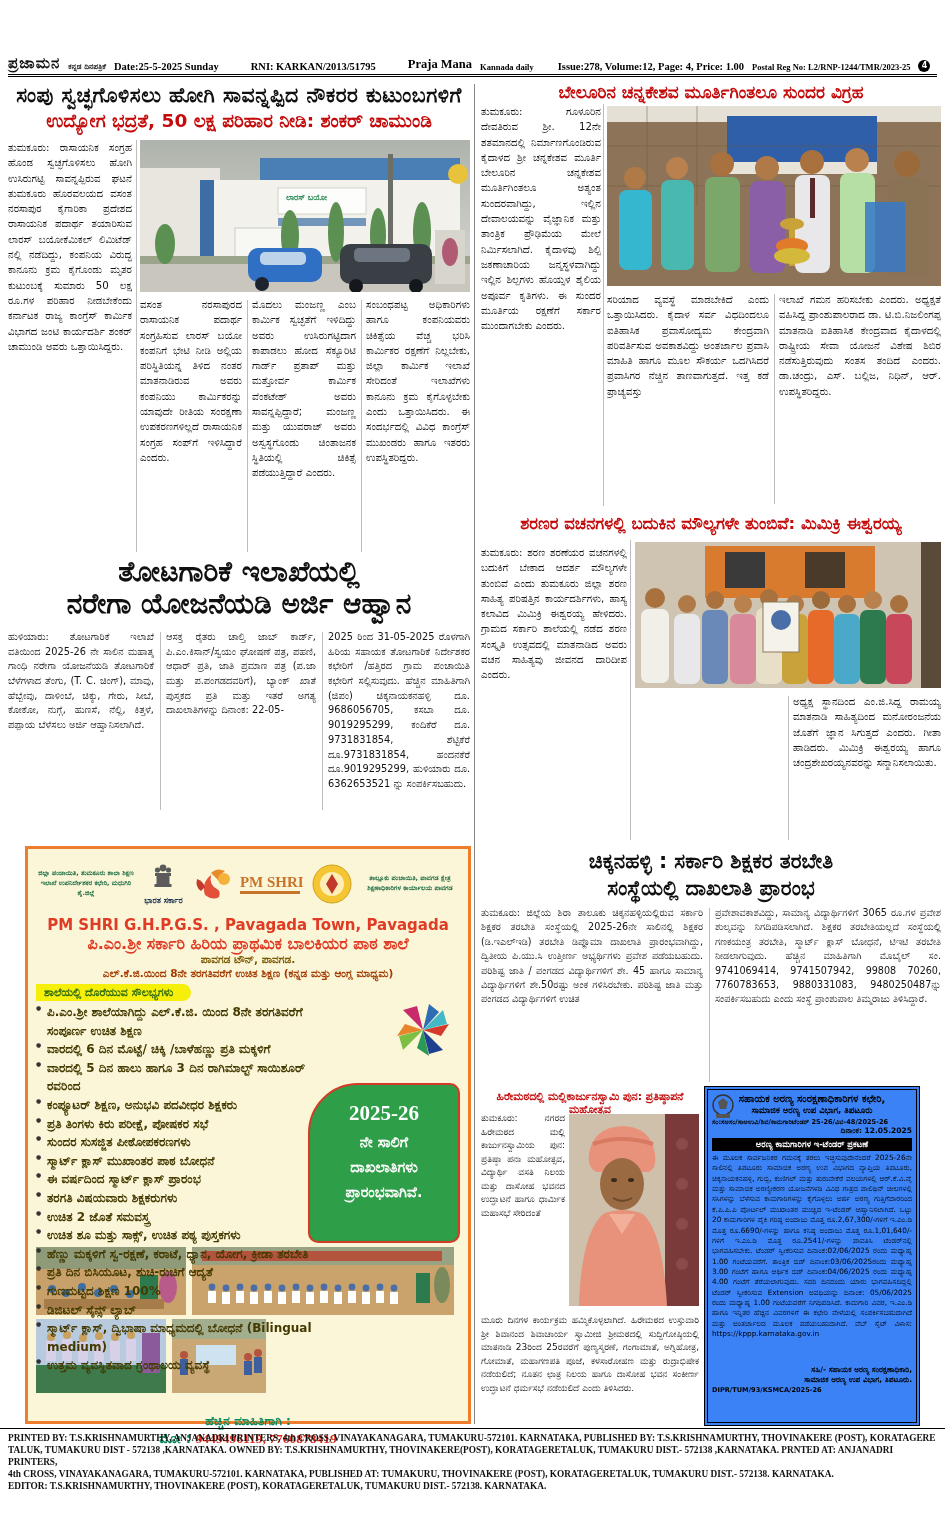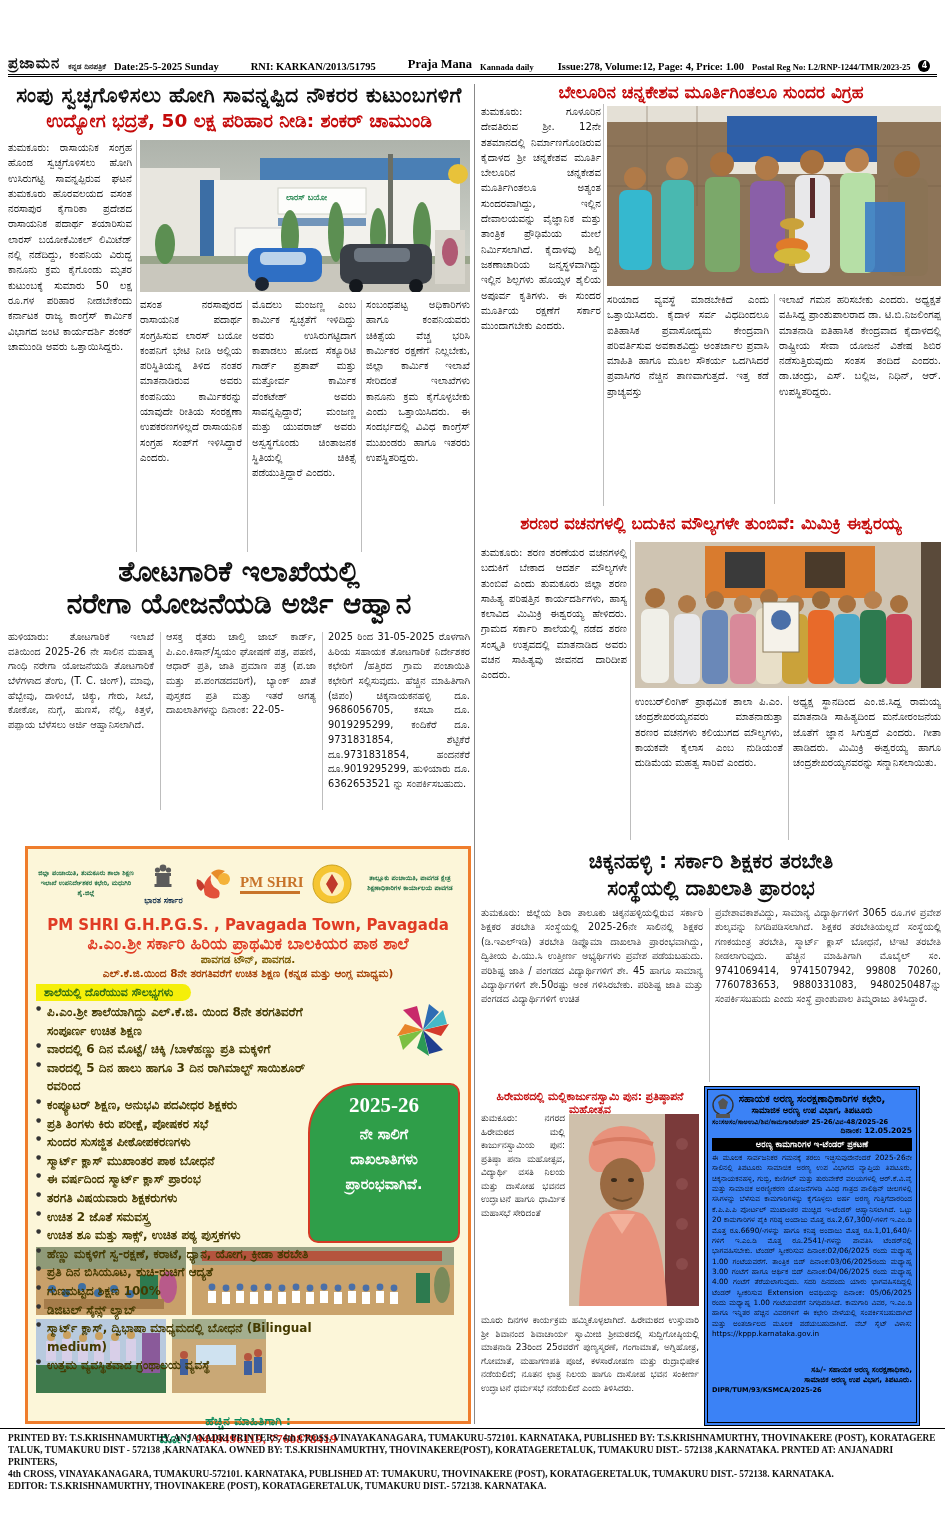--- a/index.html
+++ b/index.html
@@ -26,21 +26,21 @@
   .ad-gov { font-size:8px; font-weight:bold; color:#16324f; text-align:center; }
   .ad-en { font-size:15px; font-weight:bold; color:#e03b24; text-align:center; margin-top:1px; }
   .ad-kn { font-size:16px; font-weight:bold; color:#e03b24; text-align:center; }
   .ad-loc { font-size:10.5px; font-weight:bold; color:#7a5a00; text-align:center; }
   .ad-free { font-size:10.5px; font-weight:bold; color:#a33b00; text-align:center; margin:1px 0; }
   .ad-fac-title { display:inline-block; background:#f5ef0a; color:#2e6b12; font-size:11px; font-weight:bold; padding:2px 18px 2px 8px; border-radius:0 14px 14px 0; margin:1px 0 2px 0; }
   .ad-main { position:relative; height:240px; }
   .ad-list { list-style:none; width:292px; font-size:12px; font-weight:bold; color:#443a00; line-height:1.55; }
   .ad-list li { padding-left:11px; position:relative; }
   .ad-list li::before { content:"●"; position:absolute; left:0; top:0; font-size:6px; color:#333; }
-  .ad-green { position:absolute; right:0; top:80px; width:152px; height:160px; background:#2f9e49; border:2px solid #d43a25; border-radius:50px 10px 10px 10px; color:#fff; text-align:center; font-weight:bold; padding-top:8px; }
+  .ad-green { position:absolute; right:0; top:80px; width:152px; height:160px; background:#2f9e49; border:2px solid #d43a25; border-radius:50px 10px 10px 10px; color:#fff; text-align:center; font-weight:bold; padding-top:16px; }
   .ad-green .big { font-size:21px; font-family:"Liberation Serif",serif; }
   .ad-green .line { font-size:14.5px; margin-top:8px; }
   .ad-photorow { display:flex; gap:6px; margin-top:4px; }
   .ad-invite { font-size:12px; font-weight:bold; color:#0aa050; line-height:1.55; padding:6px 0 0 10px; }
   .ad-more { text-align:center; font-size:12px; font-weight:bold; color:#0a8a5a; margin-top:21px; }
   .ad-phone { text-align:center; font-size:13.5px; font-weight:bold; margin-top:2px; }
   .ad-phone .lbl { color:#0a8a5a; }
   .ad-phone .num { color:#d62b1f; font-family:"Liberation Serif",serif; }
   
   #notice { left:704px; top:1086px; width:216px; height:340px; border:1px solid #000; padding:2px; background:#3b82f6; }
@@ -395,21 +395,20 @@
         <circle cx="212" cy="62" r="9" fill="#a8713e"></circle>
           <rect x="199" y="72" width="26" height="70" rx="7" fill="#4aa8c8"></rect>
         <circle cx="238" cy="58" r="9" fill="#b8814e"></circle>
           <rect x="225" y="68" width="26" height="74" rx="7" fill="#2d7a4f"></rect>
         <circle cx="264" cy="62" r="9" fill="#a8713e"></circle>
           <rect x="251" y="72" width="26" height="70" rx="7" fill="#c8475a"></rect>
       </g>
       <rect x="128" y="60" width="36" height="50" fill="#f5f2ea" stroke="#8a7a5a"></rect>
       <circle cx="146" cy="78" r="10" fill="#4a6fa8"></circle>
     </svg>
-    <div class="abs just" style="left:154px; top:154px; width:148px; height:146px; font-size:10.2px">ಉಂಬರ್‌ಲಿಂಗಿಕ್ ಪ್ರಾಥಮಿಕ ಶಾಲಾ ಪಿ.ಎಂ. ಚಂದ್ರಶೇಖರಯ್ಯನವರು ಮಾತನಾಡುತ್ತಾ ಶರಣರ ವಚನಗಳು ಕಲಿಯುಗದ ಮೌಲ್ಯಗಳು, ಕಾಯಕವೇ ಕೈಲಾಸ ಎಂಬ ನುಡಿಯಂತೆ ದುಡಿಮೆಯ ಮಹತ್ವ ಸಾರಿವೆ ಎಂದರು.</div>
     <div class="abs just" style="left:312px; top:154px; width:148px; height:146px; font-size:10.2px">ಅಧ್ಯಕ್ಷ ಸ್ಥಾನದಿಂದ ಎಂ.ಜಿ.ಸಿದ್ದ ರಾಮಯ್ಯ ಮಾತನಾಡಿ ಸಾಹಿತ್ಯದಿಂದ ಮನೋರಂಜನೆಯ ಜೊತೆಗೆ ಜ್ಞಾನ ಸಿಗುತ್ತದೆ ಎಂದರು. ಗೀತಾ ಹಾಡಿದರು. ಮಿಮಿಕ್ರಿ ಈಶ್ವರಯ್ಯ ಹಾಗೂ ಚಂದ್ರಶೇಖರಯ್ಯನವರನ್ನು ಸನ್ಮಾನಿಸಲಾಯಿತು.</div>
     <div class="vrule" style="left:149px; top:0; height:300px"></div>
     <div class="vrule" style="left:307px; top:156px; height:144px"></div>
   </div>
 
   <div class="abs hl-black" style="left:481px; top:848px; width:460px; font-size:20.5px; line-height:1.3">
     <div>ಚಿಕ್ಕನಹಳ್ಳಿ : ಸರ್ಕಾರಿ ಶಿಕ್ಷಕರ ತರಬೇತಿ</div>
     <div>ಸಂಸ್ಥೆಯಲ್ಲಿ ದಾಖಲಾತಿ ಪ್ರಾರಂಭ</div>
   </div>
   <div class="abs" style="left:481px; top:906px; width:460px; height:178px">

